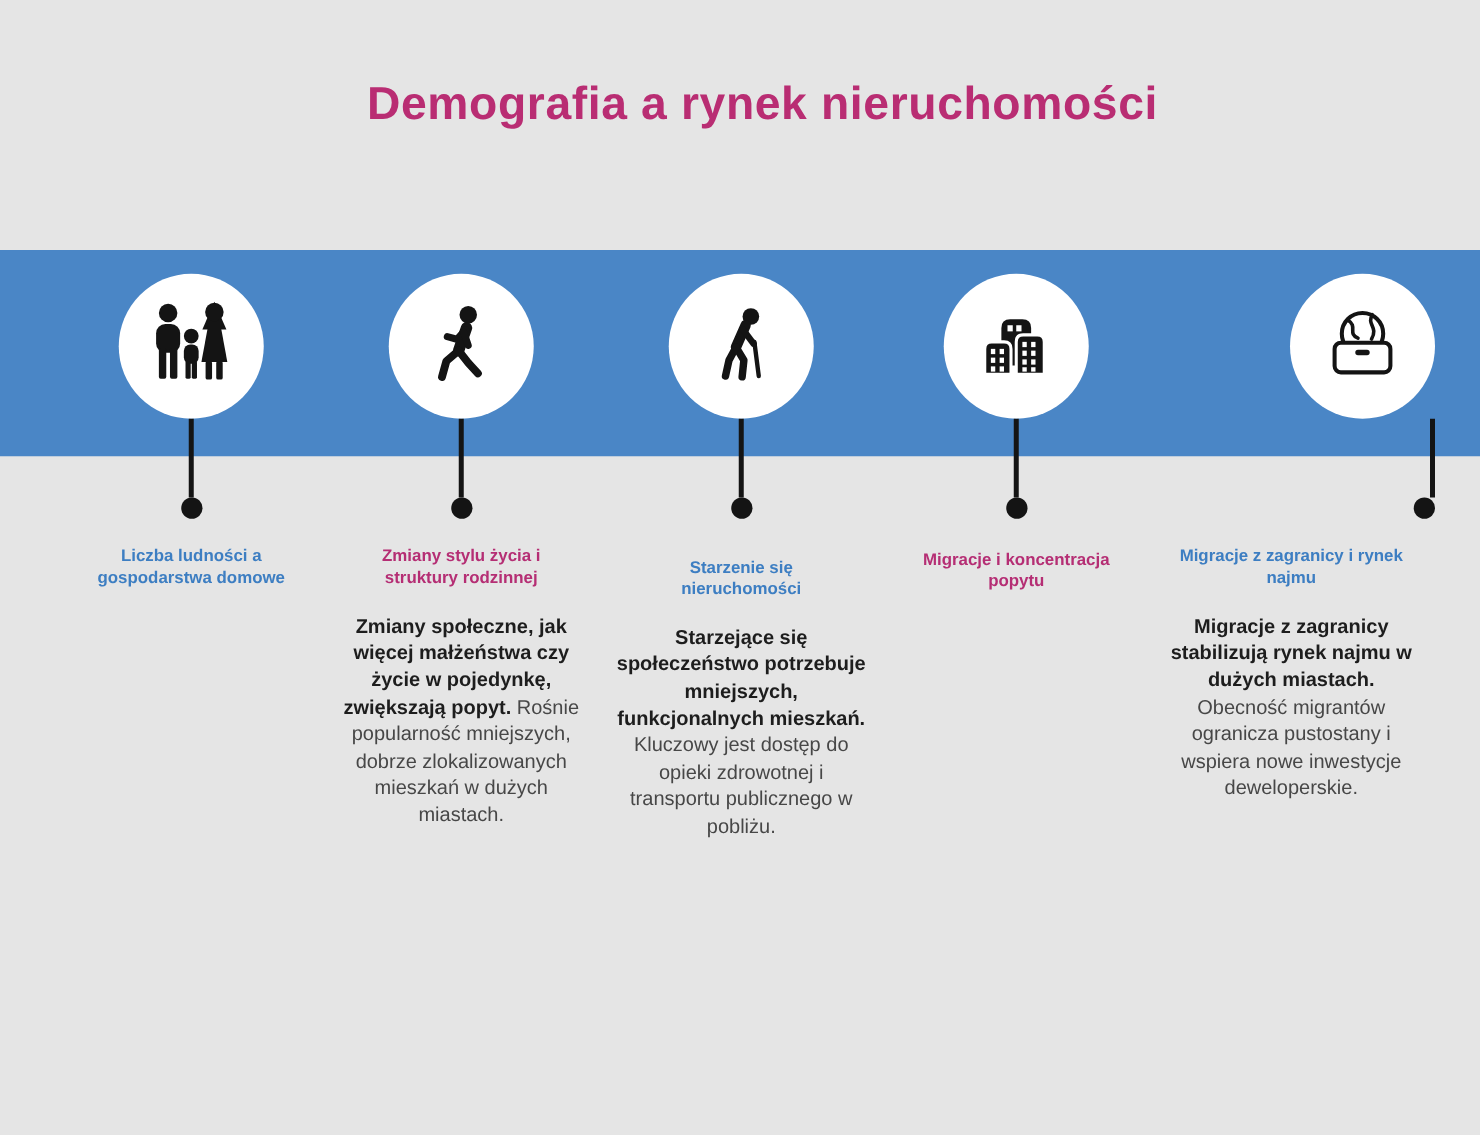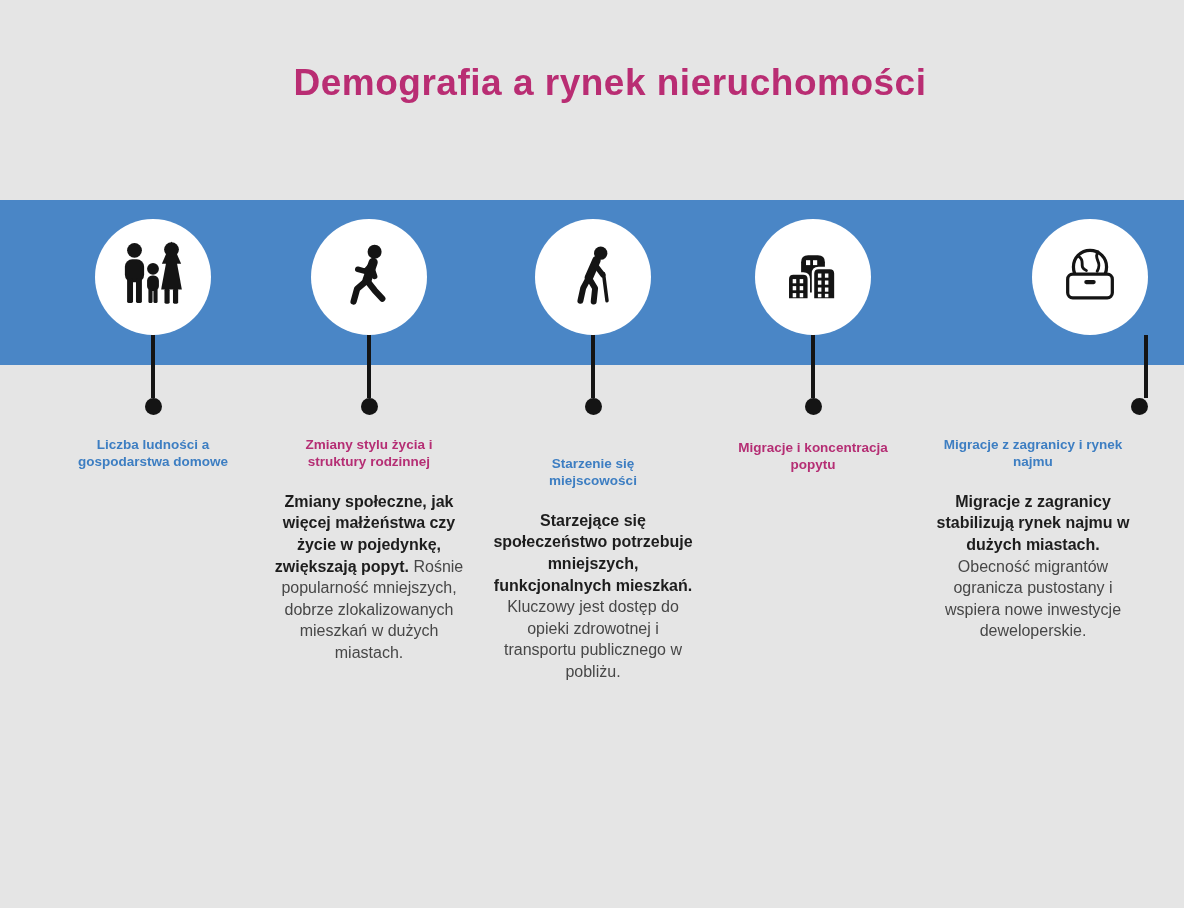--- a/index.html
+++ b/index.html
@@ -32,21 +32,21 @@
   .col1{left:38px;}.col2{left:254px;}.col3{left:478px;}.col4{left:698px;}.col5{left:918px;align-items:flex-end;}
   .circle{
     width:116px;height:116px;border-radius:50%;background:#ffffff;
     display:flex;align-items:center;justify-content:center;flex:0 0 auto;
   }
   .circle svg{color:var(--icon-black);}
   .stem{width:4px;height:63px;background:var(--icon-black);}
   .dot{width:17px;height:17px;border-radius:50%;background:var(--icon-black);}
   .texts{text-align:center;width:100%;}
   .col1 .texts,.col2 .texts,.col5 .texts{margin-top:22px;}
-  .col3 .texts{margin-top:41px;}
+  .col3 .texts{margin-top:31px;}
   .col4 .texts{margin-top:25px;}
   .heading{font-size:13.5px;font-weight:700;line-height:1.25;margin:0;}
   .h-blue{color:var(--heading-blue);}
   .h-magenta{color:var(--heading-magenta);}
   .body{
     font-size:16px;line-height:1.35;color:var(--body-regular-color);
     margin:20px auto 0;width:208px;
   }
   .body strong{font-weight:700;color:var(--body-bold-color);}
 </style>
@@ -116,21 +116,21 @@
           <path d="M52 31 L64 47" stroke-width="7.5"></path>
           <path d="M65 45 L70 84" stroke-width="5"></path>
           <path d="M44 51 L53 66 L51 85" stroke-width="8.5"></path>
           <path d="M44 51 L36 66 L32 84" stroke-width="8.5"></path>
         </g>
       </svg>
     </div>
     <div class="stem"></div>
     <div class="dot"></div>
     <div class="texts">
-      <h2 class="heading h-blue"><span>Starzenie się</span><br><span>miejscowości</span></h2>
+      <h2 class="heading h-blue"><span>Starzenie się</span><br><span>nieruchomości</span></h2>
       <p class="body"><strong>Starzejące się społeczeństwo potrzebuje mniejszych, funkcjonalnych mieszkań.</strong><span> Kluczowy jest dostęp do opieki zdrowotnej i transportu publicznego w pobliżu.</span></p>
     </div>
   </div>
 
   <div class="col col4">
     <div class="circle">
       <svg width="70" height="70" viewBox="0 0 100 100" aria-hidden="true">
         <path d="M33 72 V29 Q33 19 43 19 H57 Q67 19 67 29 V72 Z" fill="currentColor"></path>
         <rect x="40" y="26" width="6" height="7" fill="#fff"></rect>
         <rect x="50" y="26" width="6" height="7" fill="#fff"></rect>

